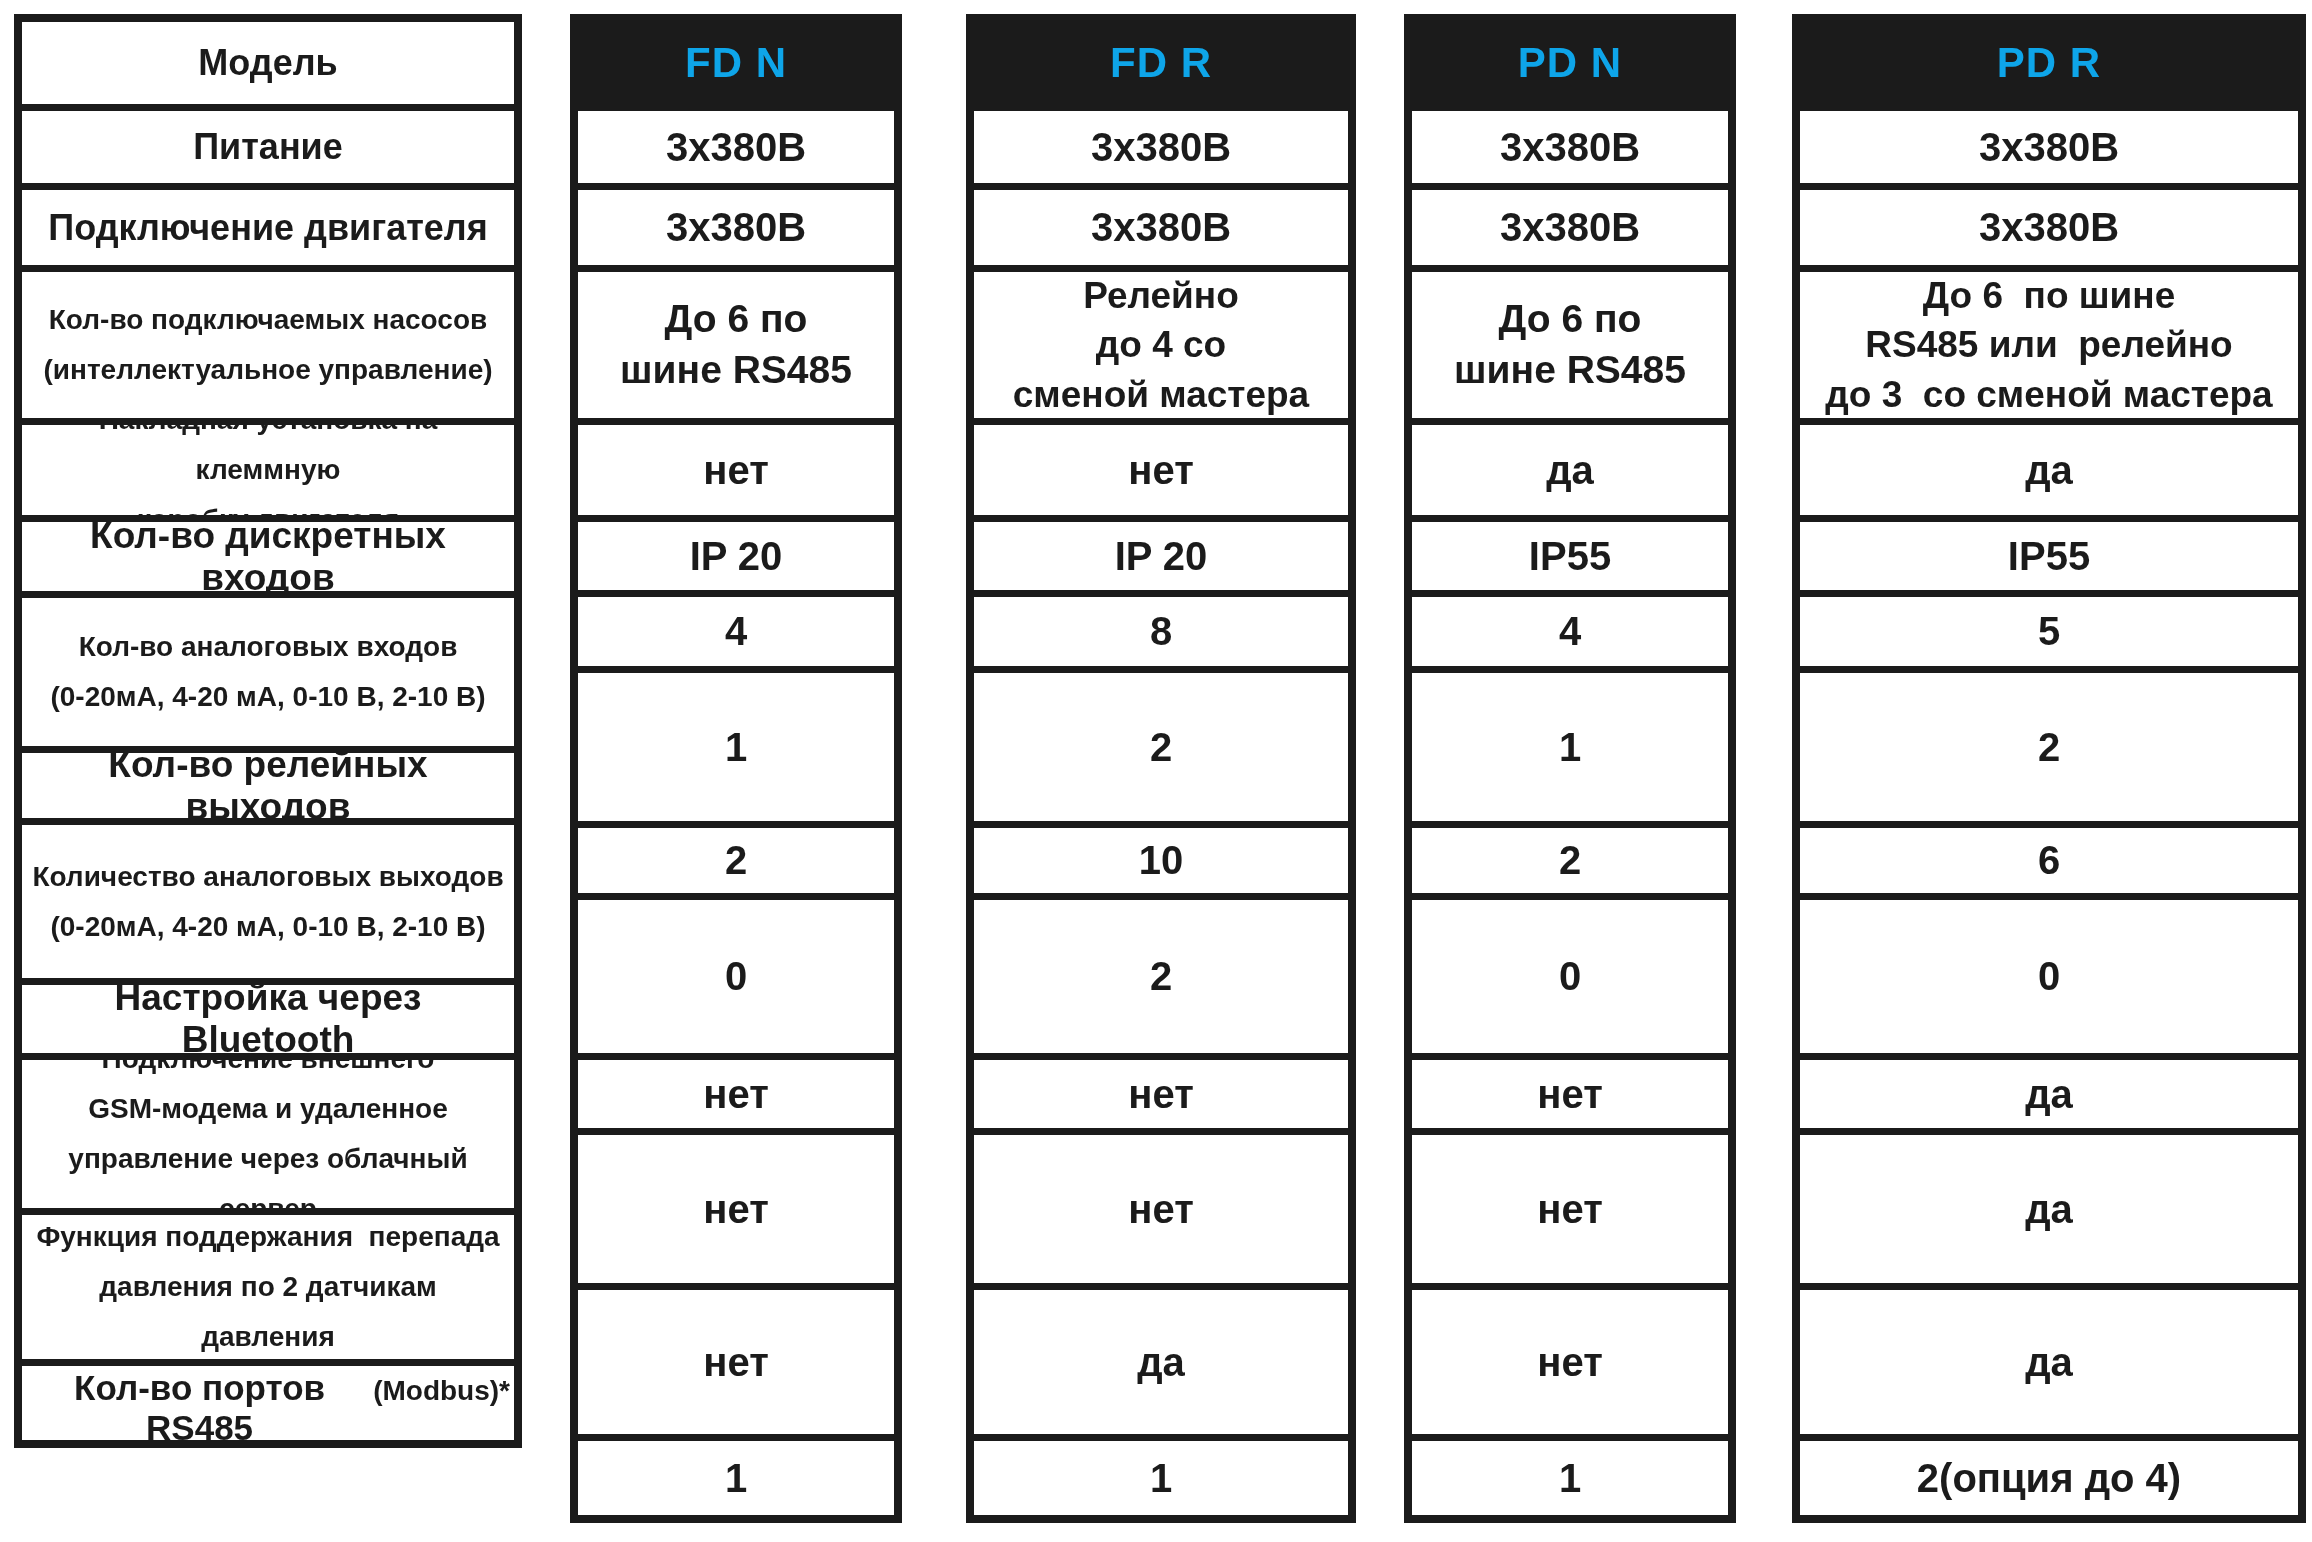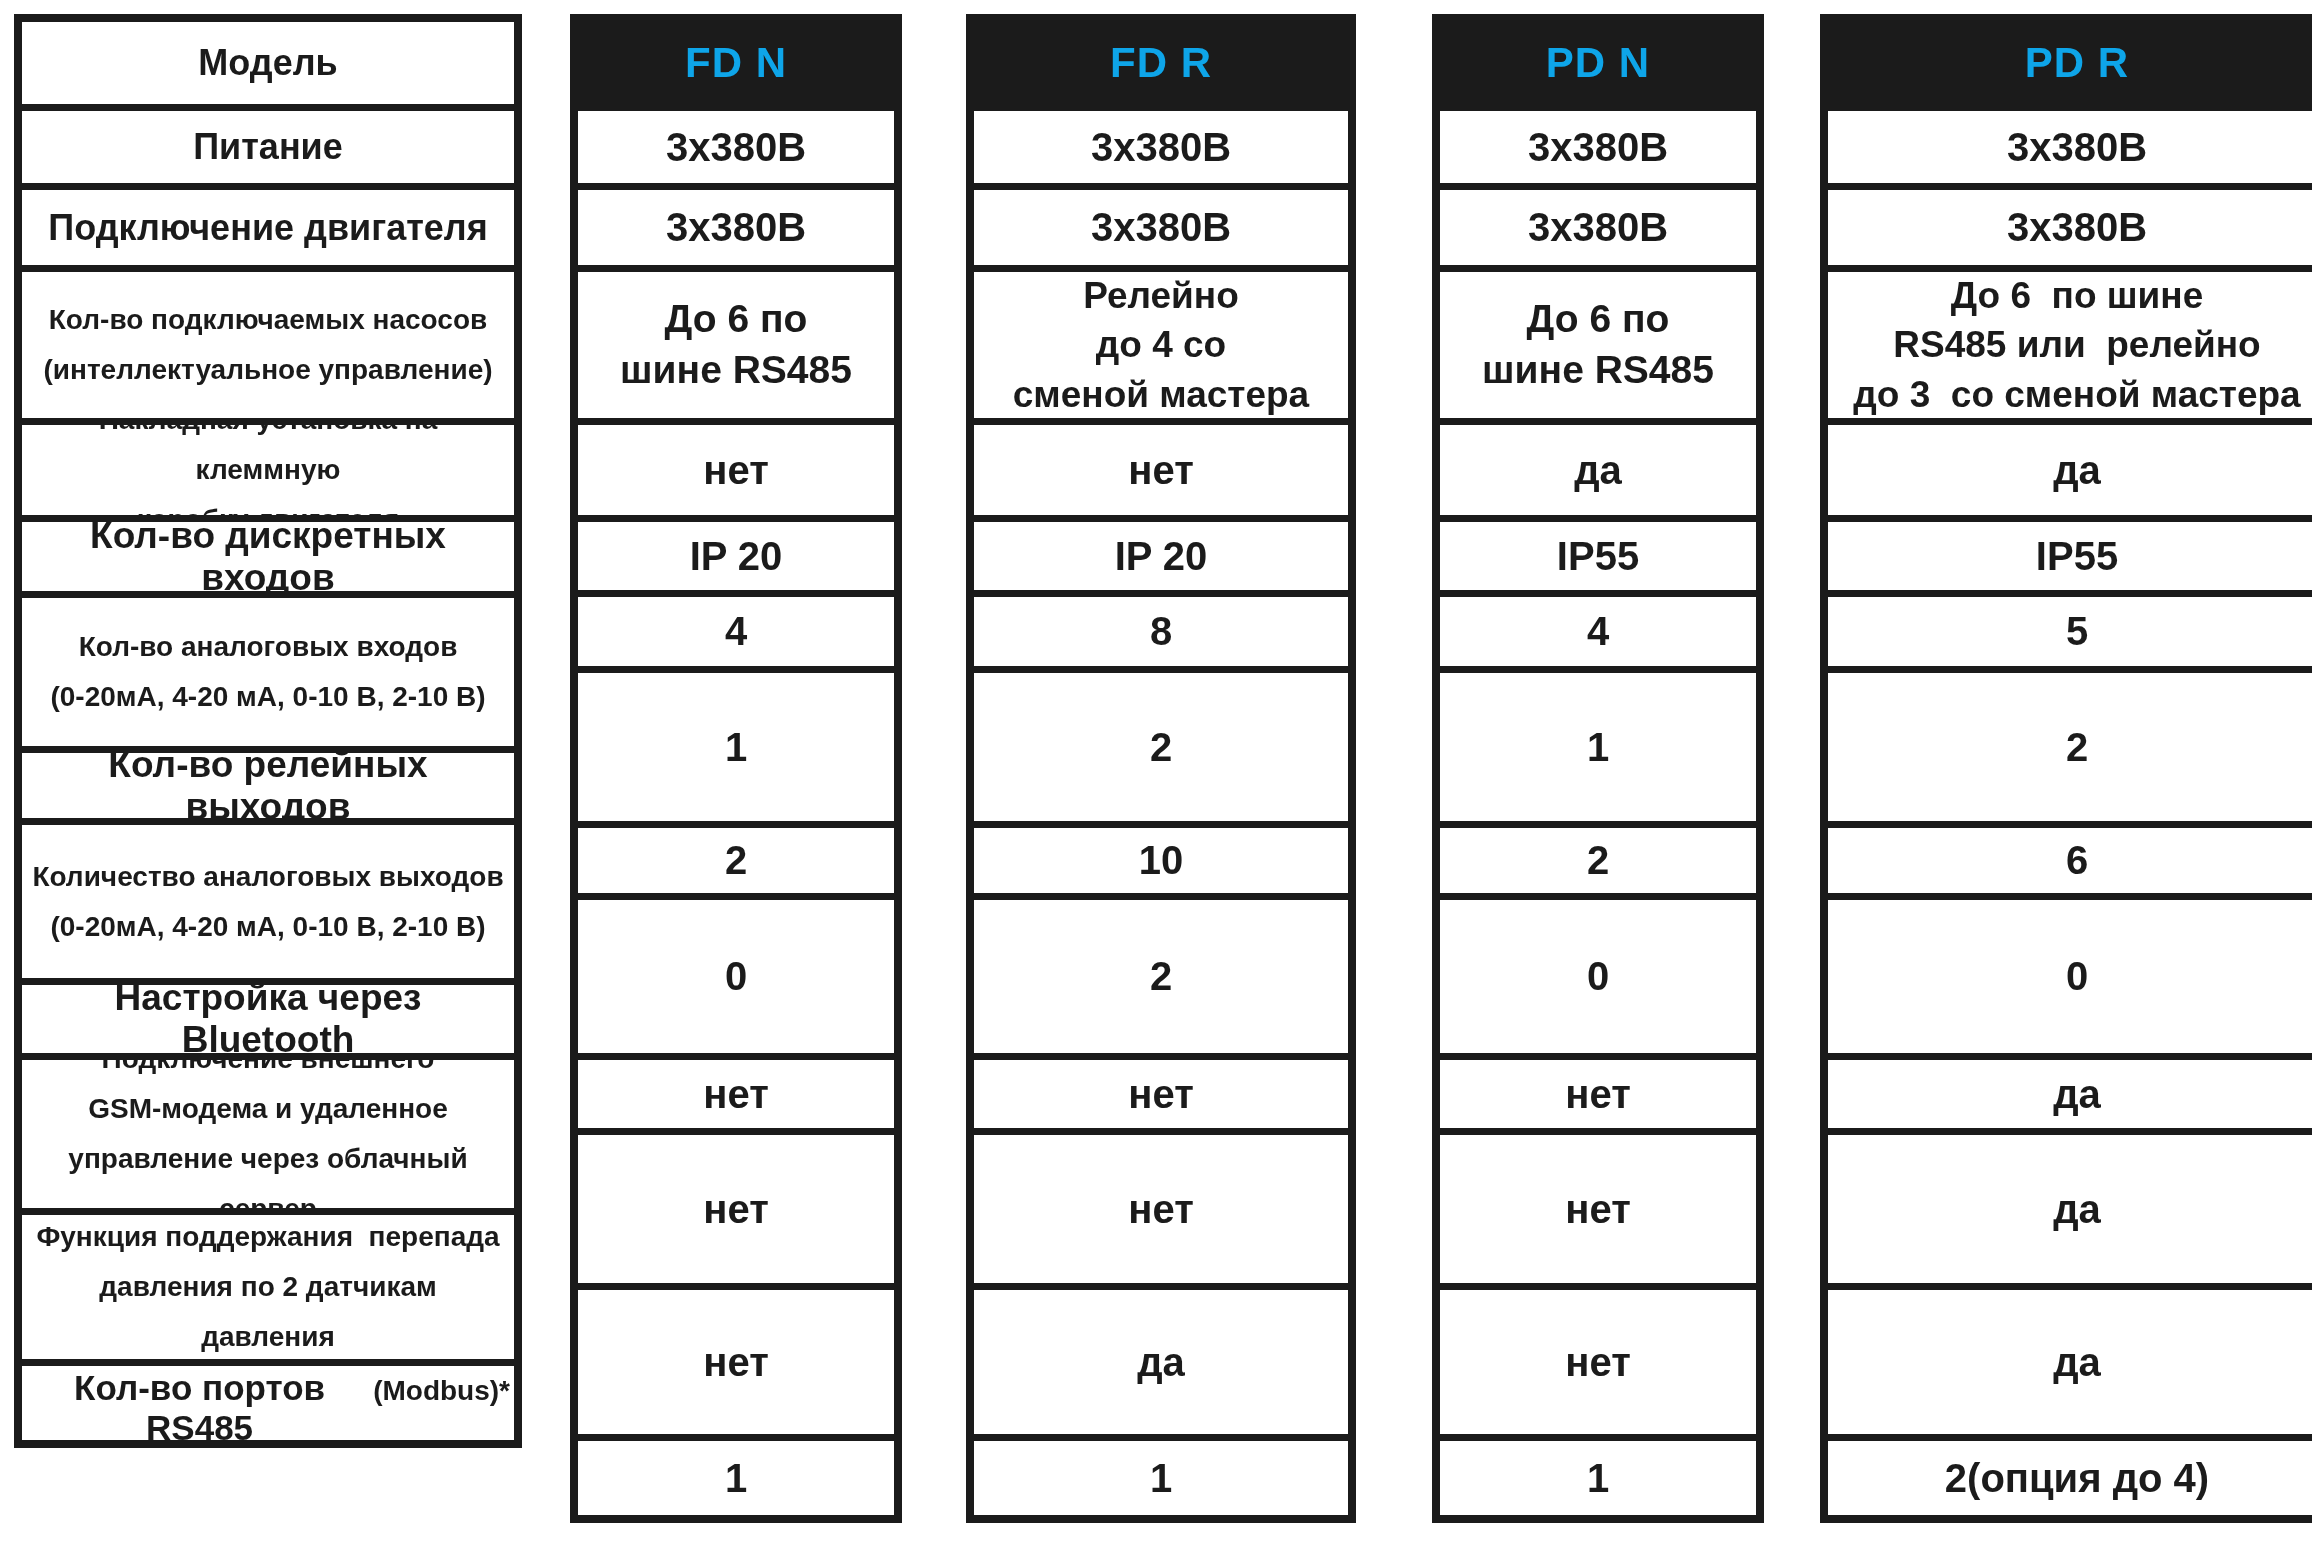--- a/index.html
+++ b/index.html
@@ -23,21 +23,21 @@
     padding-left:14px;
   }
   .col{
     border:8px solid var(--ink);
     background:var(--paper);
     flex:0 0 auto;
   }
   .col-labels{ width:508px; }
   .col-fdn{ width:332px; margin-left:48px; }
   .col-fdr{ width:390px; margin-left:64px; }
-  .col-pdn{ width:332px; margin-left:76px; }
+  .col-pdn{ width:332px; margin-left:48px; }
   .col-pdr{ width:514px; margin-left:56px; }
 
   .cell{
     display:flex;
     align-items:center;
     justify-content:center;
     text-align:center;
     white-space:pre-wrap;
     padding:2px 4px;
     overflow:hidden;

